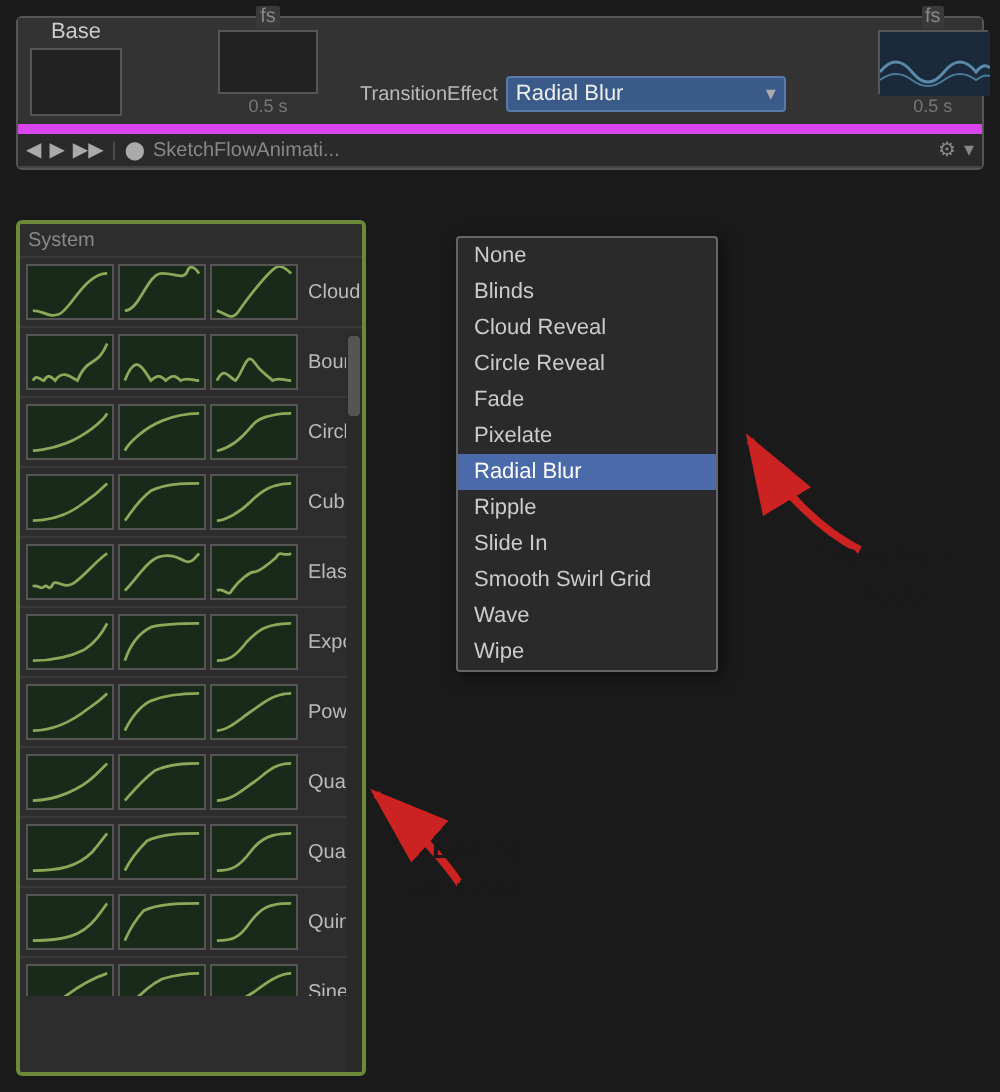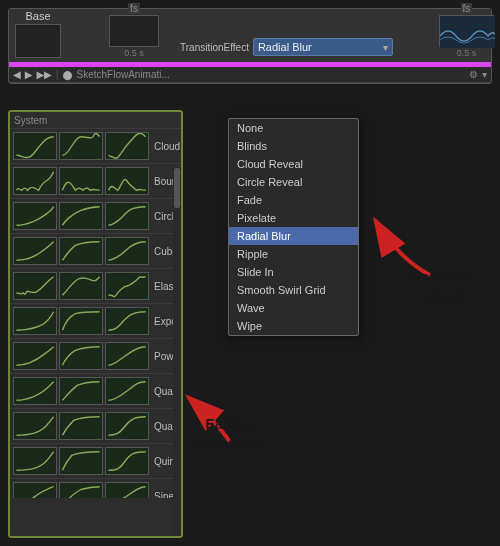--- a/index.html
+++ b/index.html
@@ -605,15 +605,15 @@
 
 <svg class="arrow-svg" style="position:absolute;top:382px;left:170px;width:100px;height:70px;">
   <defs>
     <marker id="arrowhead2" markerWidth="10" markerHeight="7" refX="9" refY="3.5" orient="auto">
       <polygon points="0 0, 10 3.5, 0 7" fill="#cc2222"></polygon>
     </marker>
   </defs>
   <path d="M60,60 C50,45 35,30 18,15" stroke="#cc2222" stroke-width="4" fill="none" marker-end="url(#arrowhead2)"></path>
 </svg>
 
-<div style="position:absolute;top:415px;left:195px;color:#1a1a1a;font-size:14px;font-weight:bold;text-align:center;line-height:1.4;">
+<div style="position:absolute;top:415px;left:195px;color:#1a1a1a;font-size:14px;font-weight:bold;text-align:right;line-height:1.4;">
   <span>Easing<br>Functions</span>
 </div>
 
 </body></html>

